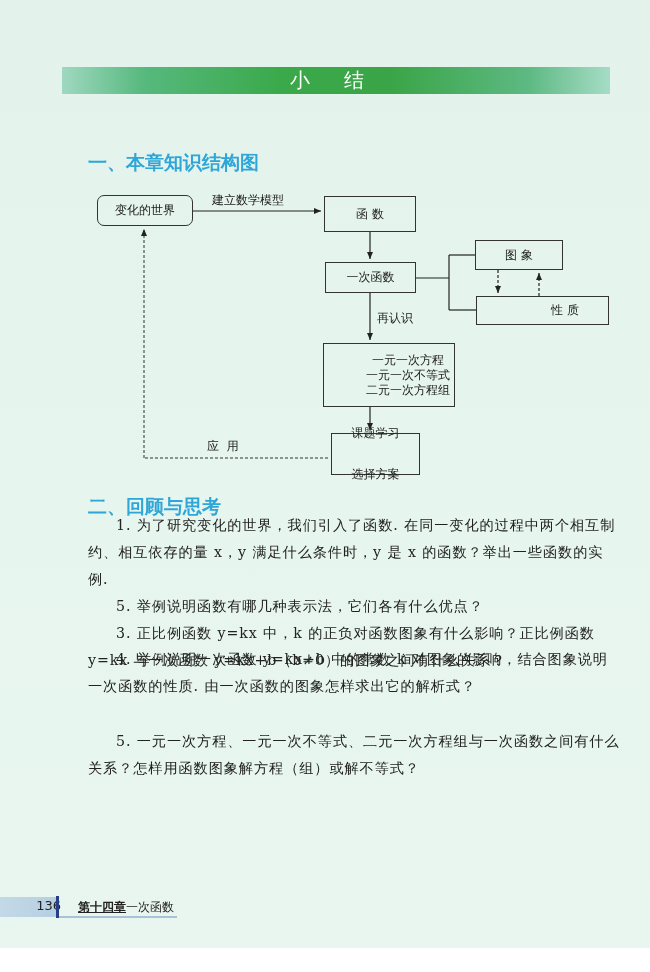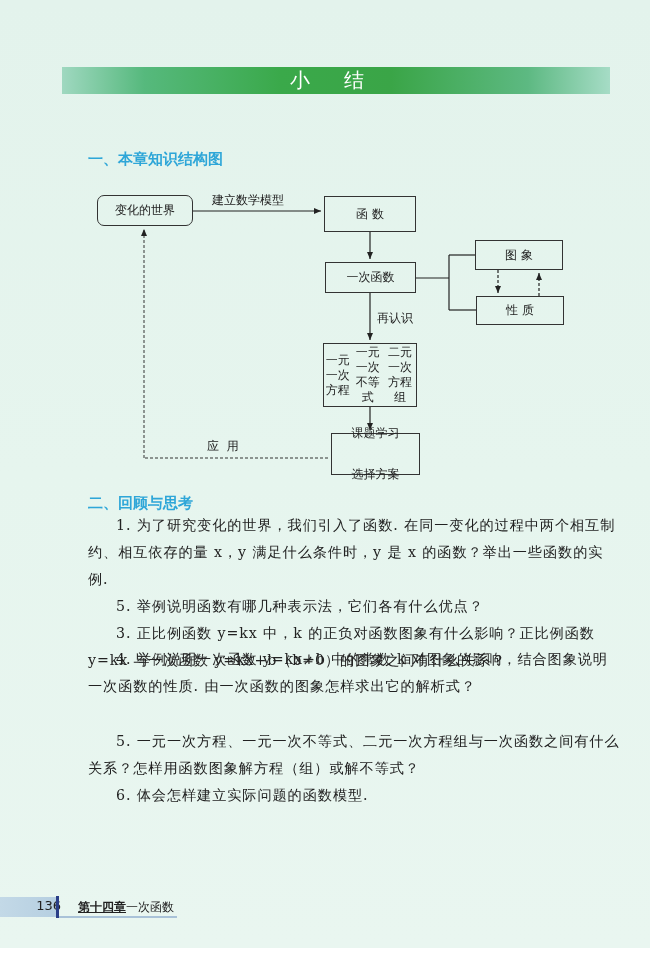--- a/index.html
+++ b/index.html
@@ -15,21 +15,21 @@
   .banner {
     position:absolute; left:62px; top:67px; width:548px; height:27px;
     background:linear-gradient(90deg,#9fd8c0 0%,#56b97d 15%,#3aa94a 40%,#3aa547 60%,#5db982 85%,#a6dcc6 100%);
   }
   .banner-title {
     position:absolute; left:0; right:0; top:0; height:27px; line-height:27px;
     text-align:center; color:#ffffff; font-size:20px; letter-spacing:34px;
     font-family:"DejaVu Sans","Liberation Sans",sans-serif; padding-left:16px;
   }
   .section-head {
-    position:absolute; color:#2ea6d8; font-size:15px; font-weight:bold;
+    position:absolute; color:#2ea6d8; font-size:19px; font-weight:bold;
     font-family:Liberation Serif, serif;
   }
   .box {
     position:absolute; border:1.3px solid #333; background:transparent;
     display:flex; align-items:center; justify-content:center; text-align:center;
     font-size:12px; color:#222; line-height:15px;
   }
   .label { position:absolute; font-size:12px; color:#222; }
   svg.lines { position:absolute; left:0; top:0; }
   .para {
@@ -91,45 +91,44 @@
     <line x1="328" y1="458" x2="144" y2="458" stroke="#333" stroke-width="1" stroke-dasharray="3,2"></line>
     <line x1="144" y1="458" x2="144" y2="229" stroke="#333" stroke-width="1" stroke-dasharray="3,2" marker-end="url(#arr)"></line>
   </svg>
 
   <div class="box" style="left:97px; top:195px; width:94px; height:29px;border-radius:7px;">变化的世界</div>
   <div class="label" style="left:212px; top:192px;">建立数学模型</div>
 
   <div class="box" style="left:324px; top:196px; width:90px; height:34px;">函 数</div>
   <div class="box" style="left:325px; top:262px; width:89px; height:29px;">一次函数</div>
   <div class="box" style="left:475px; top:240px; width:86px; height:28px;">图 象</div>
-  <div class="box" style="left:476px; top:296px; width:86px; height:27px;">性 质</div>
+  <div class="box" style="left:476px; top:296px; width:86px; height:27px;padding-left:45px;">性 质</div>
 
   <div class="label" style="left:377px; top:310px;">再认识</div>
 
-  <div class="box" style="left:323px; top:343px; width:92px; height:62px; flex-direction:row;">
+  <div class="box" style="left:323px; top:343px; width:92px; height:62px; flex-direction:column;padding-left:38px;">
     <div>一元一次方程</div>
     <div>一元一次不等式</div>
     <div>二元一次方程组</div>
   </div>
 
   <div class="label" style="left:207px; top:438px; letter-spacing:2px;">应 用</div>
 
   <div class="box" style="left:331px; top:433px; width:87px; height:40px; flex-direction:column;gap:26px;">
     <div>课题学习</div>
     <div>选择方案</div>
   </div>
 
   <div class="section-head" style="left:88px; top:494px;">二、回顾与思考</div>
 
   <div class="para" style="top:512px;"><span class="ind"></span><span>1. 为了研究变化的世界，我们引入了函数. 在同一变化的过程中两个相互制约、相互依存的量 x，y 满足什么条件时，y 是 x 的函数？举出一些函数的实例.</span></div>
   <div class="para" style="top:593px;"><span class="ind"></span><span>5. 举例说明函数有哪几种表示法，它们各有什么优点？</span></div>
   <div class="para" style="top:620px;"><span class="ind"></span><span>3. 正比例函数 y=kx 中，k 的正负对函数图象有什么影响？正比例函数 y=kx 与一次函数 y=kx+b（b≠0）的图象之间有什么关系？</span></div>
   <div class="para" style="top:646px;"><span class="ind"></span><span>4. 举例说明一次函数 y=kx+b 中的常数 k 对图象的影响，结合图象说明一次函数的性质. 由一次函数的图象怎样求出它的解析式？</span></div>
   <div class="para" style="top:728px;"><span class="ind"></span><span>5. 一元一次方程、一元一次不等式、二元一次方程组与一次函数之间有什么关系？怎样用函数图象解方程（组）或解不等式？</span></div>
-  <div class="para" style="top:782px;"><span class="ind"></span><span>6. 体会怎样建立实际问题的函数模型.</span></div>
 
   <div class="footer-band"></div>
   <div class="page-num">136</div>
   <div class="footer-bar"></div>
   <div class="footer-line"></div>
   <div class="chapter">第十四章</div>
   <div class="chapter-sub">一次函数</div>
 </div>
 
 </body></html>

